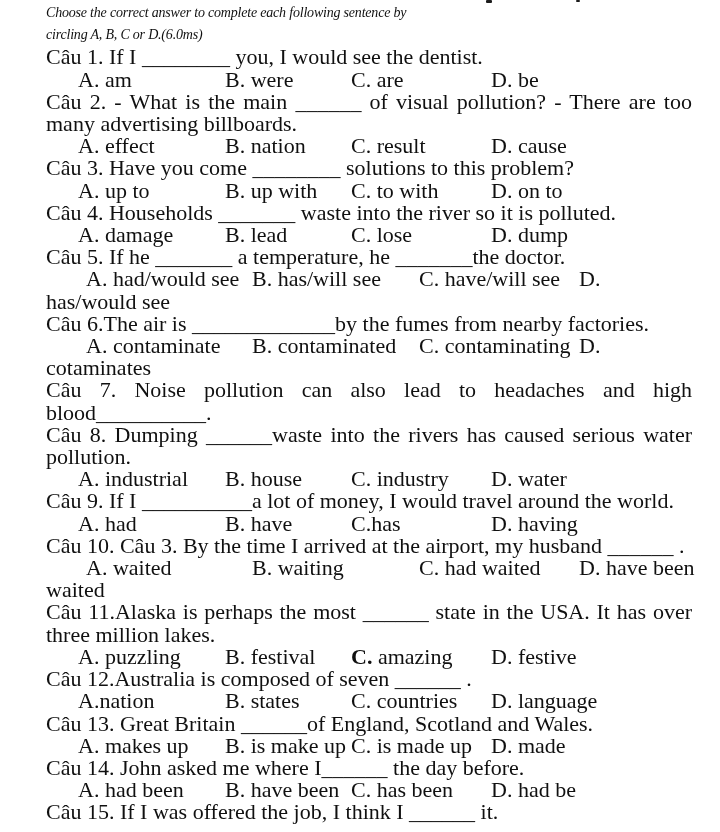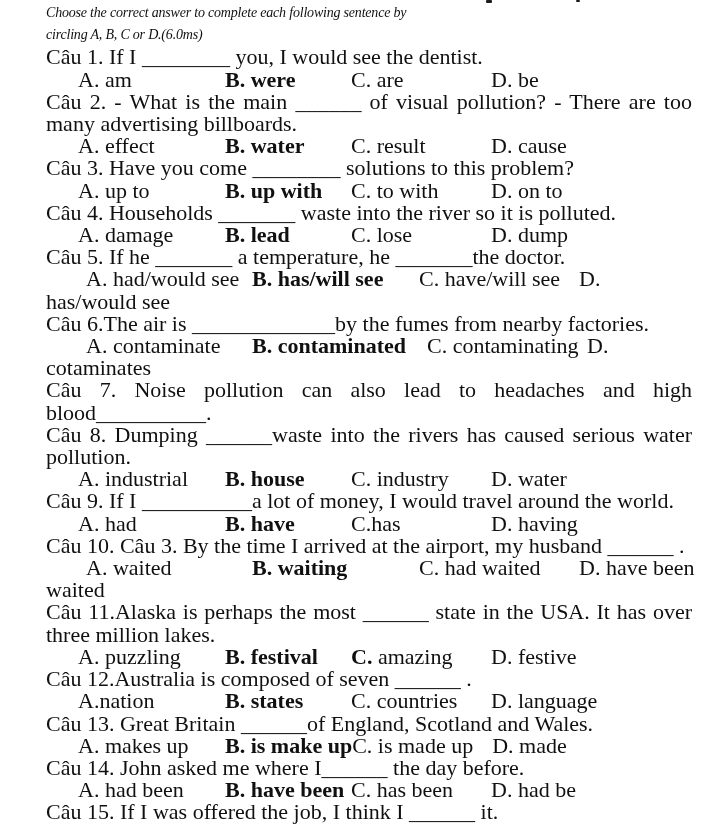--- a/index.html
+++ b/index.html
@@ -29,21 +29,21 @@
   }
   .line.title {
     font-weight: normal;
     font-style: italic;
     font-size: 14px;
     letter-spacing: -0.2px;
   }
   .opts { padding-left: 32px; }
   .opt  { display: inline-block; }
   .opts .opt:nth-child(1) { min-width: 147px; }
-  .opts .opt:nth-child(2) { min-width: 126px; font-weight: bold; }
+  .opts .opt:nth-child(2) { min-width: 126px; }
   .opts .opt:nth-child(3) { min-width: 140px; }
   .opts.wide { padding-left: 40px; }
   .opts.wide .opt:nth-child(1) { min-width: 166px; }
   .opts.wide .opt:nth-child(2) { min-width: 146px; }
   .opts.wide .opt:nth-child(3) { min-width: 160px; margin-left: 21px; }
   .opt b { font-weight: bold; }
   .artifact { position: absolute; background: #1c1c1c; border-radius: 1px; }
 </style>
 </head>
 <body style="background: rgb(255, 255, 255);">
@@ -52,21 +52,21 @@
 <div class="artifact" style="left:576px; top:0; width:4px; height:2px;"></div>
 
 <div class="page" style="color: rgb(16, 16, 16);">
   <div>
       <div class="line title">Choose the correct answer to complete each following sentence by</div>
       <div class="line title">circling A, B, C or D.(6.0ms)</div>
       <div class="line">Câu 1. If I ________ you, I would see the dentist.</div>
       <div class="line opts"><span class="opt">A. am</span><span class="opt">B. were</span><span class="opt">C. are</span><span class="opt">D. be</span></div>
       <div class="line justify">Câu 2. - What is the main ______ of visual pollution? - There are too</div>
       <div class="line">many advertising billboards.</div>
-      <div class="line opts"><span class="opt">A. effect</span><span class="opt">B. water</span><span class="opt">C. result</span><span class="opt">D. cause</span></div>
+      <div class="line opts"><span class="opt">A. effect</span><span class="opt">B. nation</span><span class="opt">C. result</span><span class="opt">D. cause</span></div>
       <div class="line">Câu 3. Have you come ________ solutions to this problem?</div>
       <div class="line opts"><span class="opt">A. up to</span><span class="opt">B. up with</span><span class="opt">C. to with</span><span class="opt">D. on to</span></div>
       <div class="line">Câu 4. Households _______ waste into the river so it is polluted.</div>
       <div class="line opts"><span class="opt">A. damage</span><span class="opt">B. lead</span><span class="opt">C. lose</span><span class="opt">D. dump</span></div>
       <div class="line">Câu 5. If he _______ a temperature, he _______the doctor.</div>
       <div class="line opts wide"><span class="opt">A. had/would see</span><span class="opt">B. has/will see</span><span class="opt">C. have/will see</span><span class="opt">D.</span></div>
       <div class="line">has/would see</div>
       <div class="line">Câu 6.The air is _____________by the fumes from nearby factories.</div>
       <div class="line opts wide"><span class="opt">A. contaminate</span><span class="opt">B. contaminated</span><span class="opt">C. contaminating</span><span class="opt">D.</span></div>
       <div class="line">cotaminates</div>

